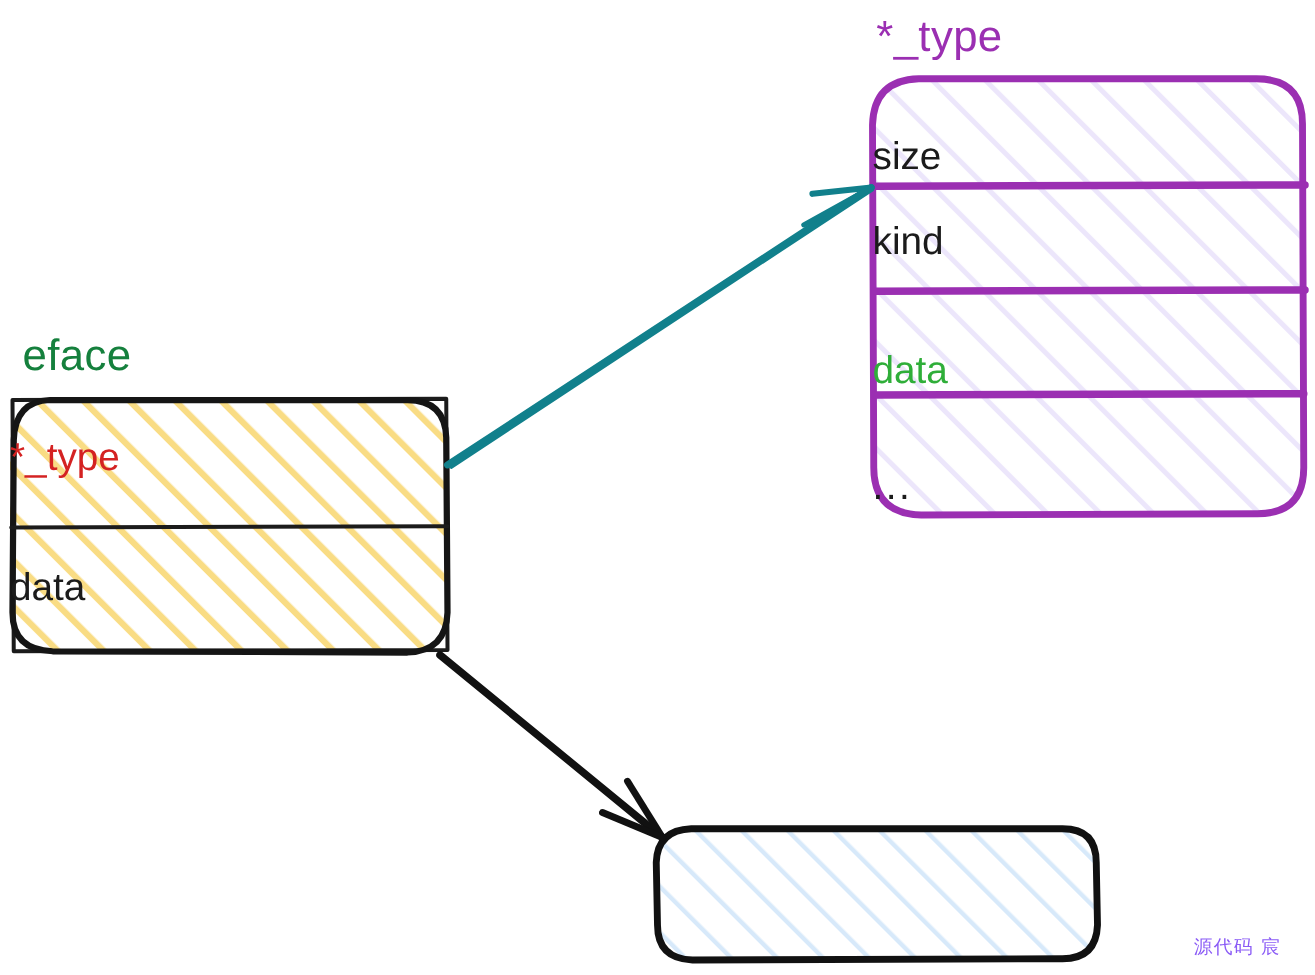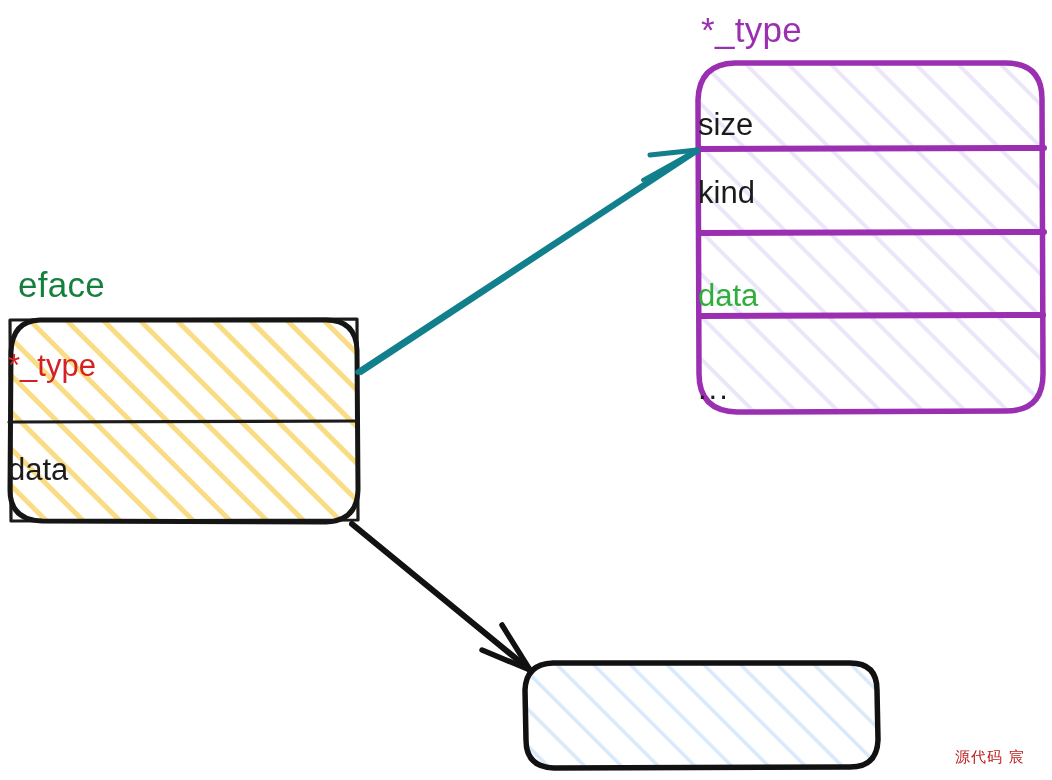--- a/index.html
+++ b/index.html
@@ -87,21 +87,21 @@
     left: 525px;
     top: 693px;
     width: 353px;
     font-size: 31px;
   }
   .watermark {
     position: absolute;
     left: 955px;
     top: 748px;
     font-size: 15px;
-    color: #b91c1c;
+    color: #8b5cf6;
     letter-spacing: 1px;
     font-family: "DejaVu Sans", sans-serif;
   }
 </style>
 </head>
 <body>
 
 <div id="canvas">
 
   <svg id="diagram-svg" viewBox="0 0 1052 780">

